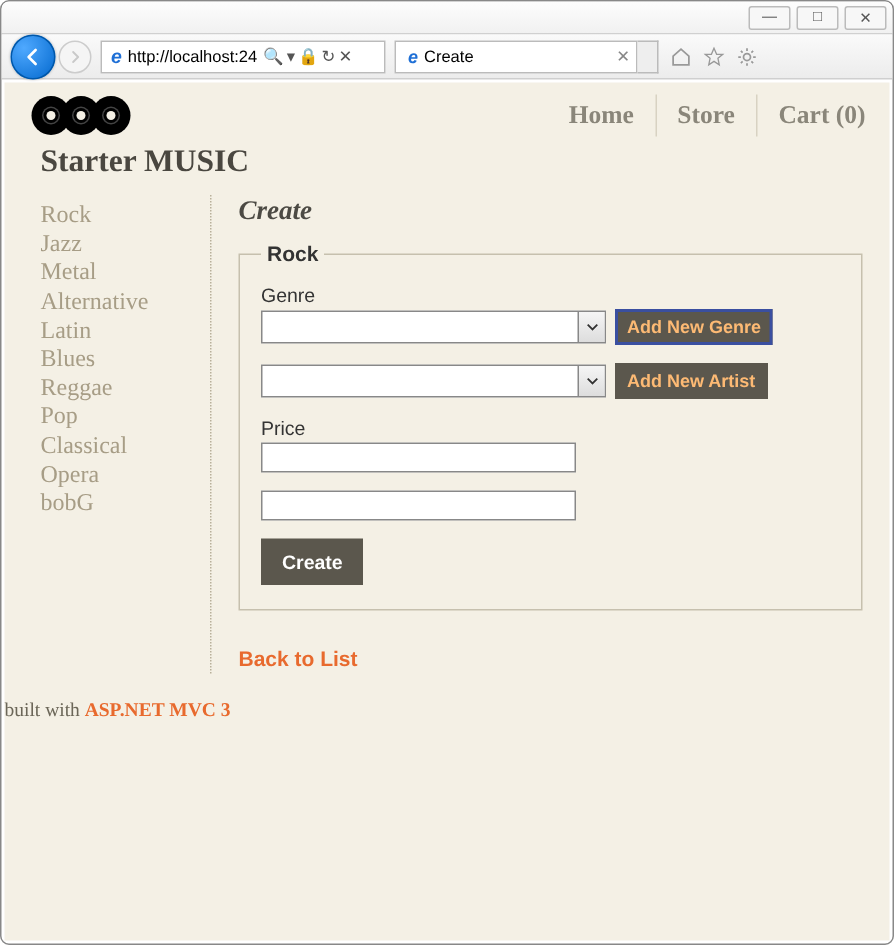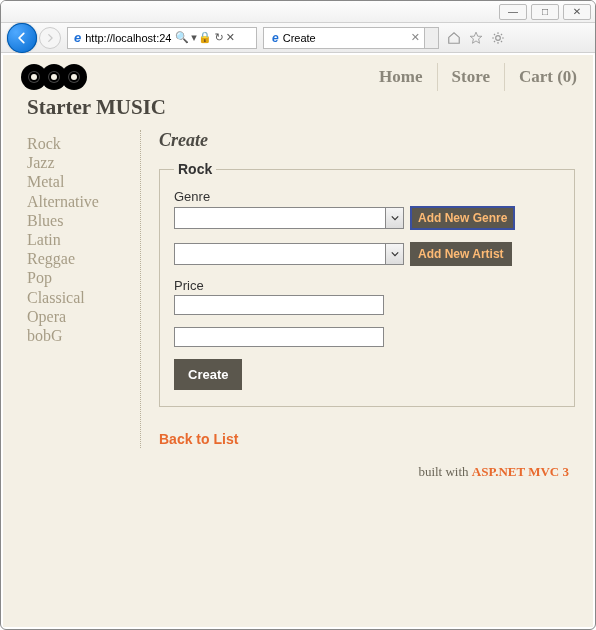--- a/index.html
+++ b/index.html
@@ -172,21 +172,21 @@
     background:#5b574d;color:#fff;font-weight:bold;
     border:none;padding:8px 14px;font-size:13px;
     font-family:"Segoe UI",sans-serif;
   }
   .back-link{
     display:inline-block;margin-top:24px;
     color:#e86a2e;font-weight:bold;font-size:14px;
     text-decoration:none;font-family:"Segoe UI",sans-serif;
   }
   .footer{
-    text-align:right;padding:16px 24px 0 0;
+    padding:16px 24px 0 0;
     font-family:Georgia,serif;font-size:13px;color:#6b6658;
   }
   .footer .mvc{color:#e86a2e;font-weight:bold;}
 </style>
 </head>
 <body>
 
 <div class="win-titlebar">
   <div class="win-btn">—</div>
   <div class="win-btn">□</div>
@@ -255,22 +255,22 @@
     </div>
     <div class="brand">Starter MUSIC</div>
   </div>
 
   <div class="main-row">
     <aside class="sidebar">
       <a href="#">Rock</a>
       <a href="#">Jazz</a>
       <a href="#">Metal</a>
       <a href="#">Alternative</a>
+      <a href="#">Latin</a>
       <a href="#">Blues</a>
-      <a href="#">Latin</a>
       <a href="#">Reggae</a>
       <a href="#">Pop</a>
       <a href="#">Classical</a>
       <a href="#">Opera</a>
       <a href="#">bobG</a>
     </aside>
 
     <div class="main-col">
       <h2 class="page-title">Create</h2>
 

